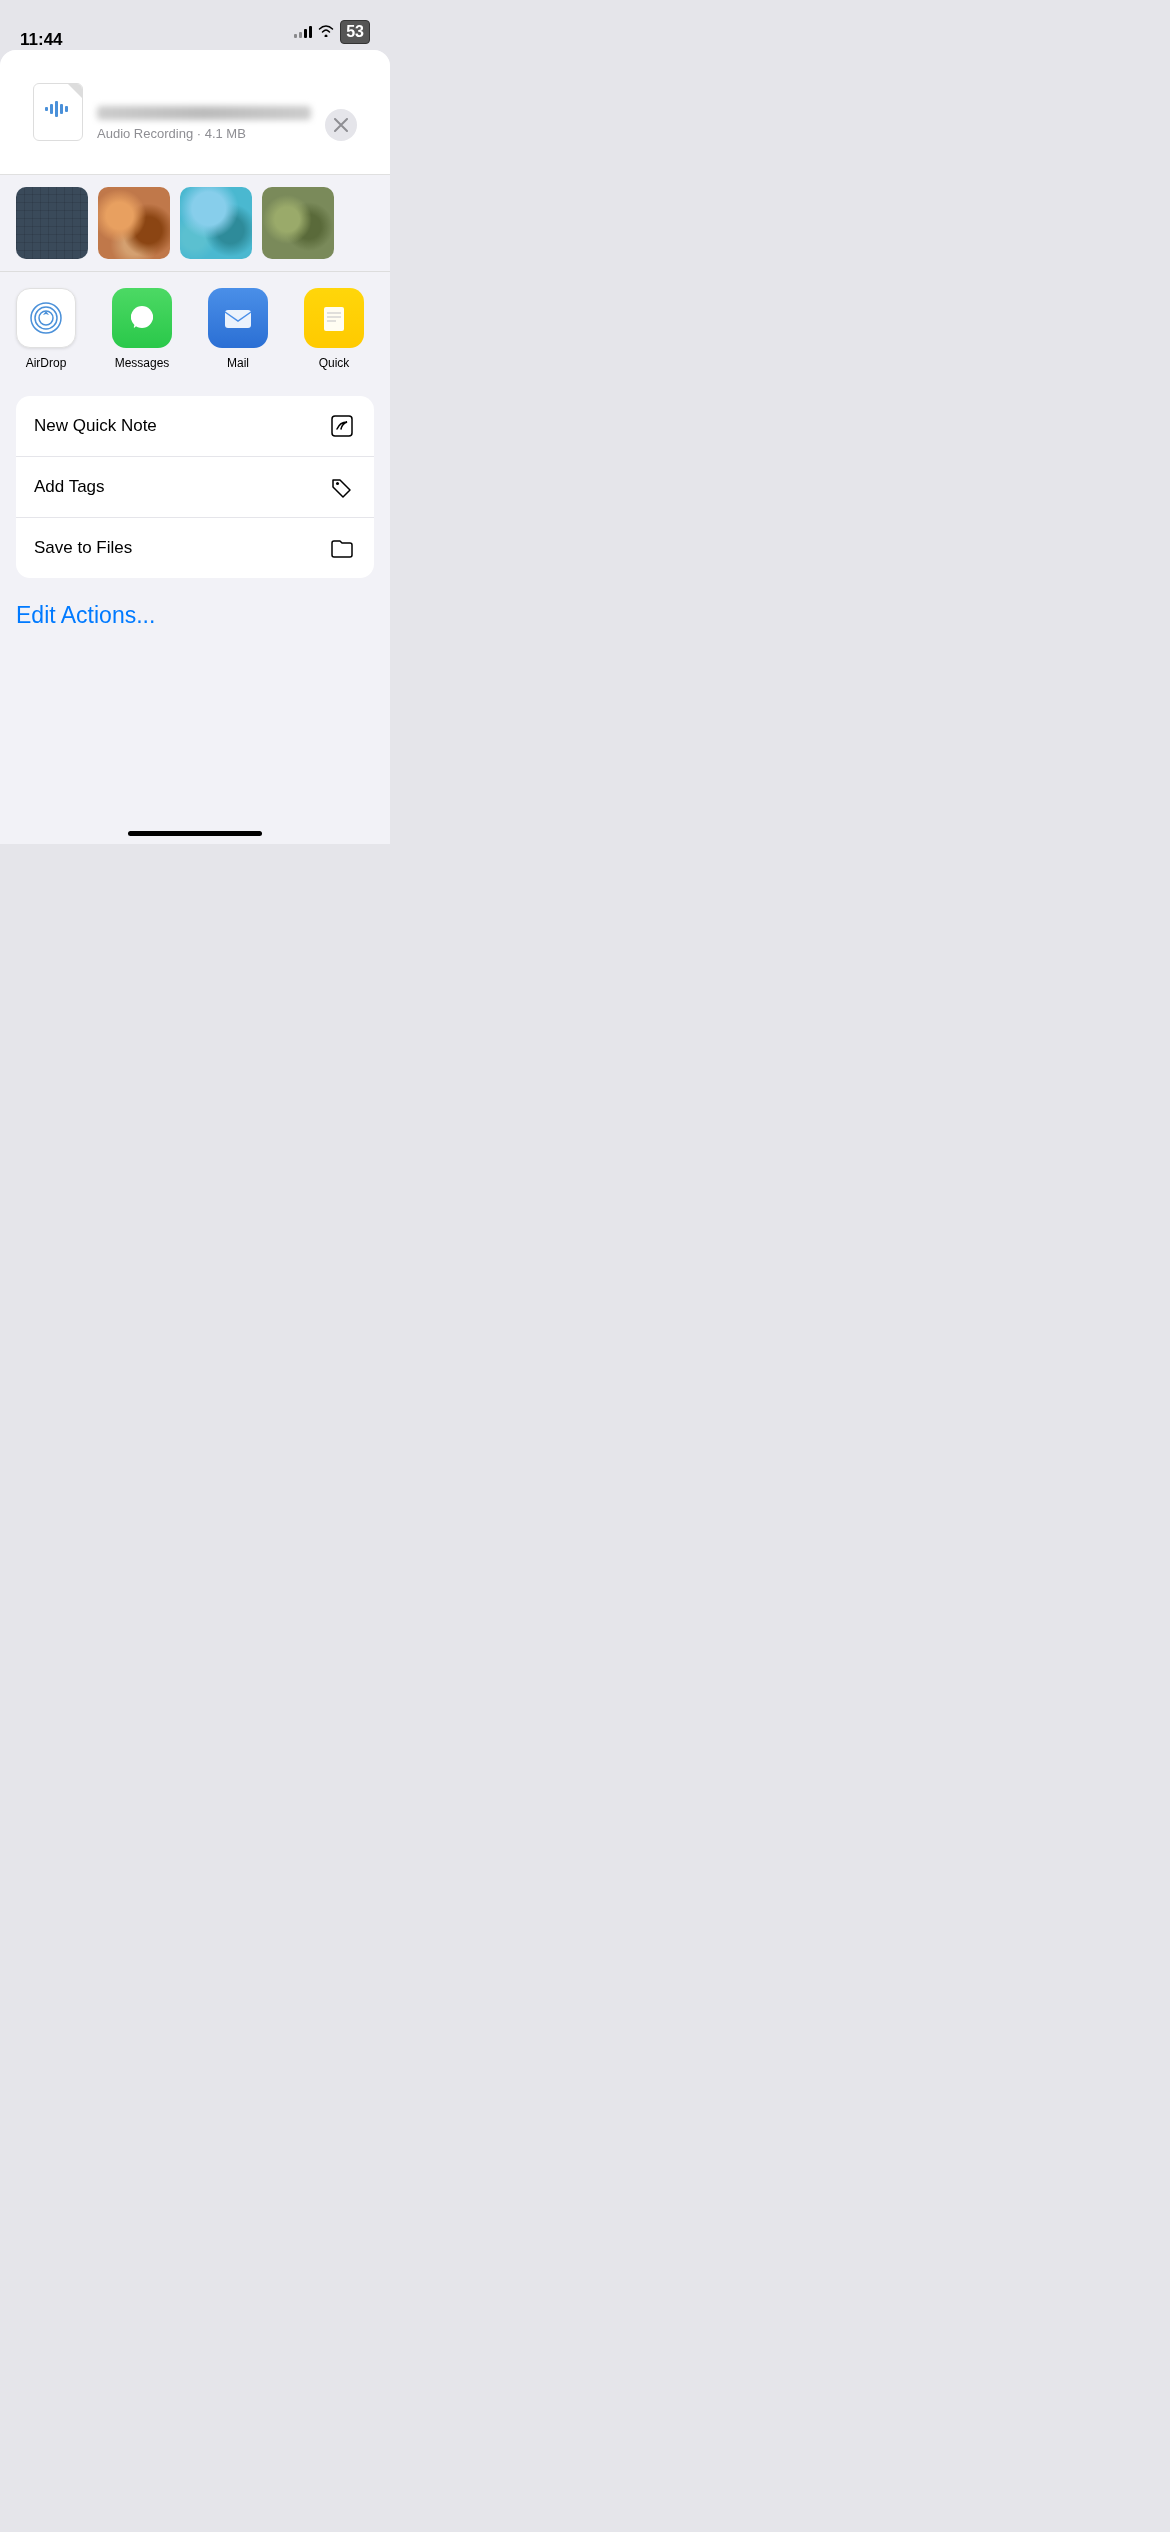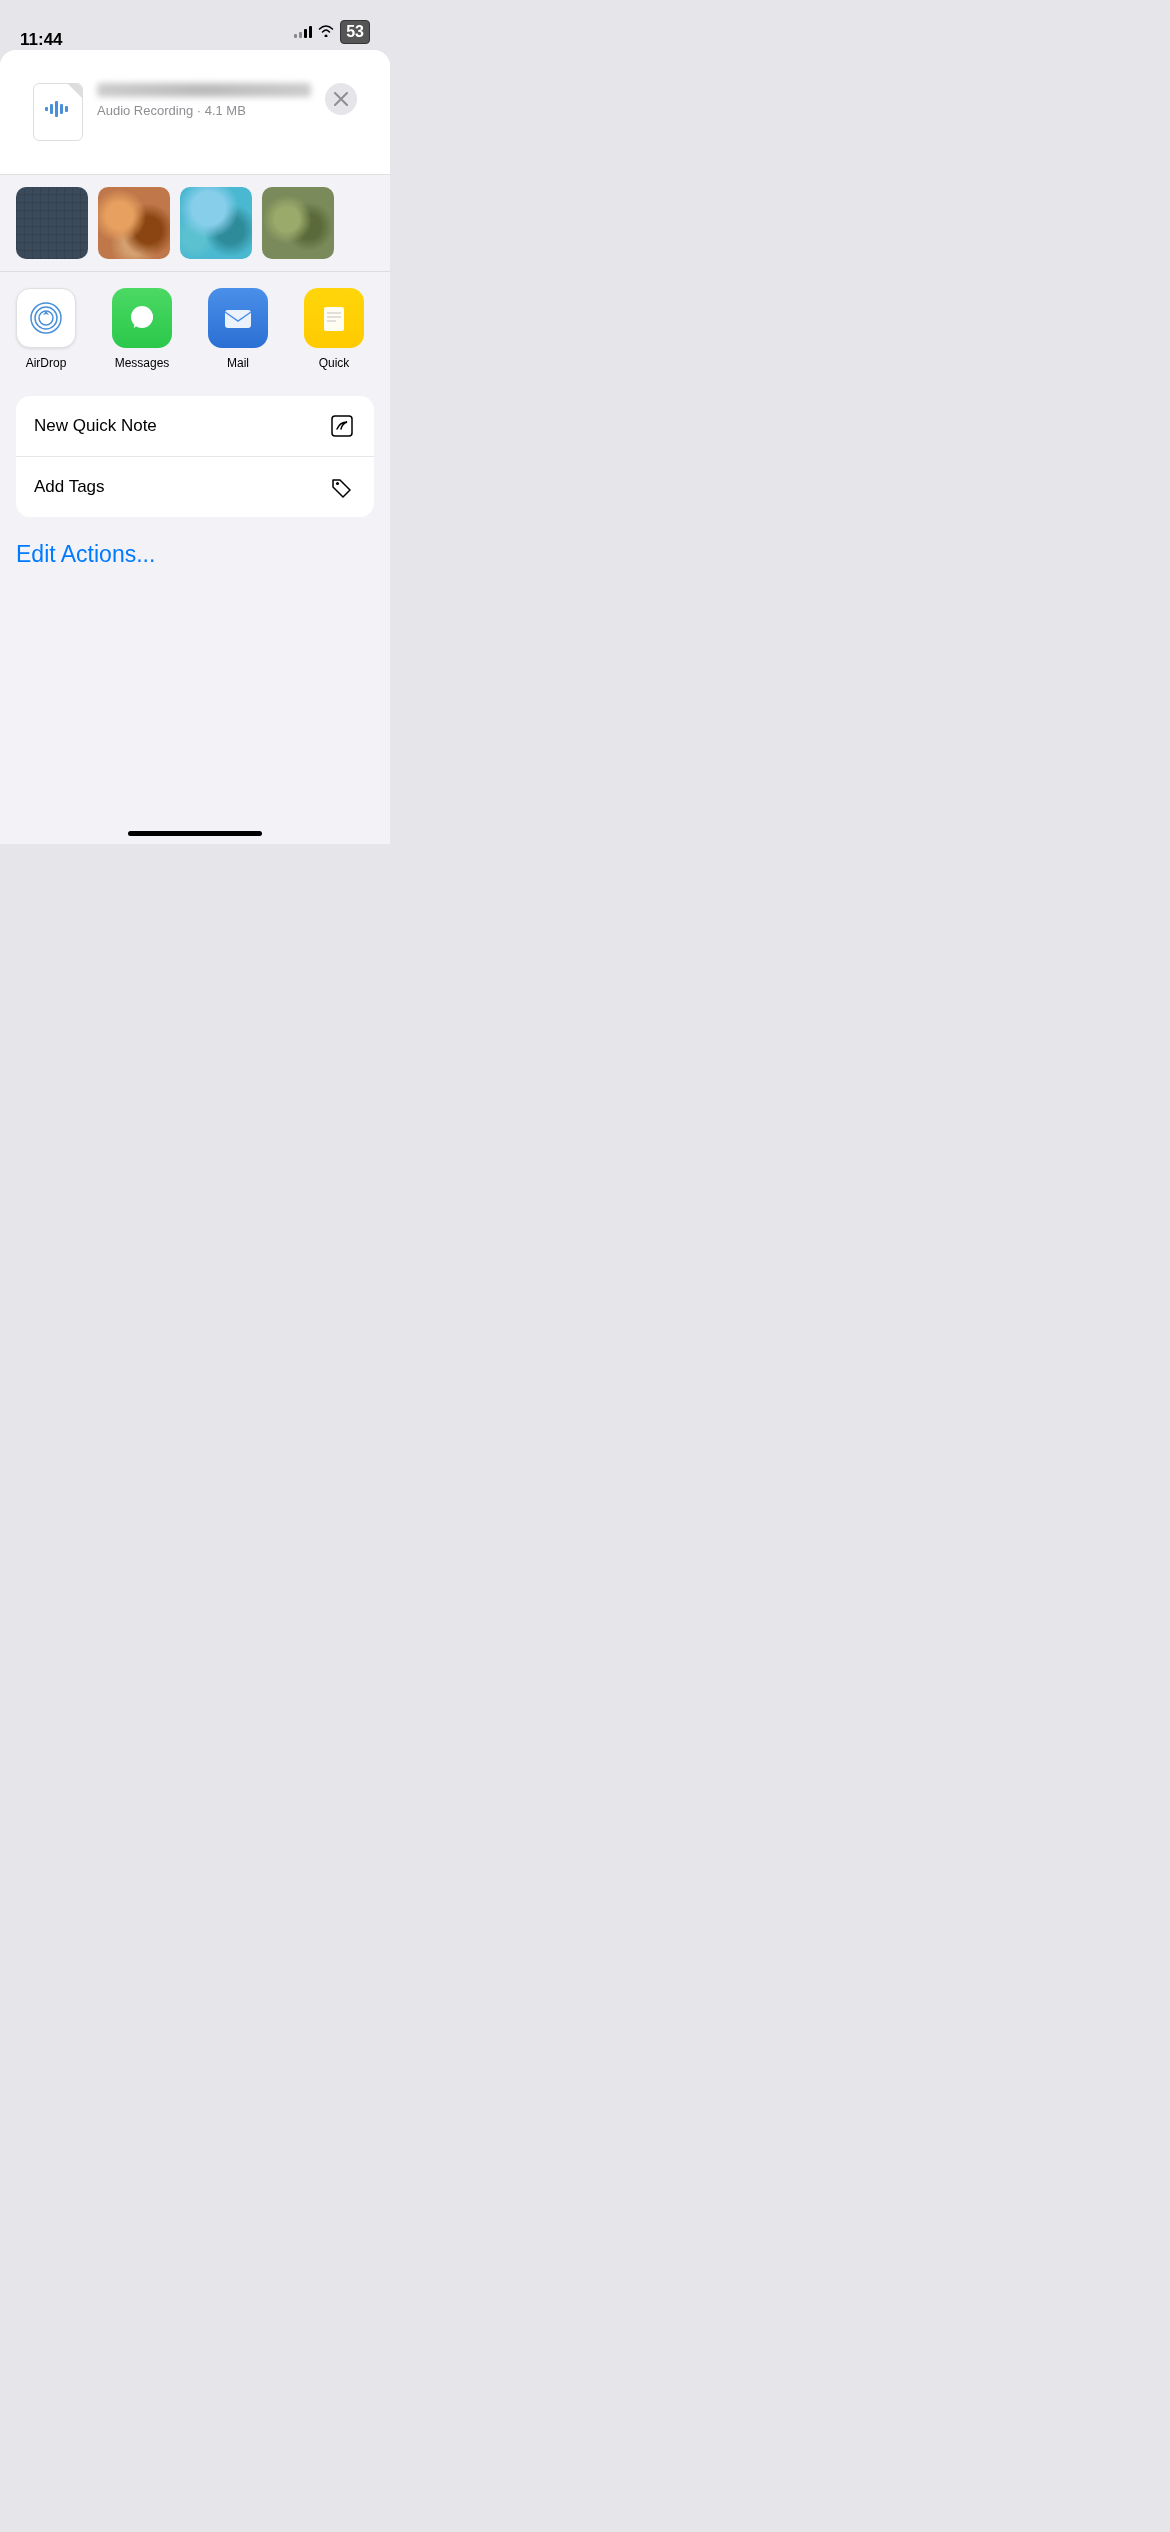--- a/index.html
+++ b/index.html
@@ -74,21 +74,21 @@
       right: 0;
       top: 50px;
       overflow: hidden;
     }
 
     
     .share-header {
       background: #fff;
       padding: 33px;
       display: flex;
-      align-items: flex-start;
+      align-items: flex-end;
       gap: 14px;
       border-bottom: 1px solid #e0e0e0;
     }
 
     .file-icon-container {
       width: 50px;
       height: 58px;
       background: #fff;
       border: 1px solid #ddd;
       border-radius: 6px;
@@ -442,20 +442,28 @@
     <div class="action-item">
       <span class="action-label">Add Tags</span>
       <div class="action-icon">
         <svg width="24" height="24" viewBox="0 0 24 24" fill="none">
           <path d="M3 12 L3 5 L10 5 L20 15 L13 22 Z" stroke="#000" stroke-width="1.5" stroke-linejoin="round" fill="none"></path>
           <circle cx="7.5" cy="8.5" r="1.5" fill="#000"></circle>
         </svg>
       </div>
     </div>
 
+    <div class="action-item">
+      <span class="action-label">Save to Files</span>
+      <div class="action-icon">
+        <svg width="24" height="24" viewBox="0 0 24 24" fill="none">
+          <path d="M2 7 Q2 5 4 5 L10 5 L12 7 L20 7 Q22 7 22 9 L22 19 Q22 21 20 21 L4 21 Q2 21 2 19 Z" stroke="#000" stroke-width="1.5" stroke-linejoin="round" fill="none"></path>
+        </svg>
+      </div>
+    </div>
 
   </div>
 
   <div class="edit-actions">
     <button class="edit-actions-btn">Edit Actions...</button>
   </div>
 
 </div>
 
 <div class="home-indicator"></div>

